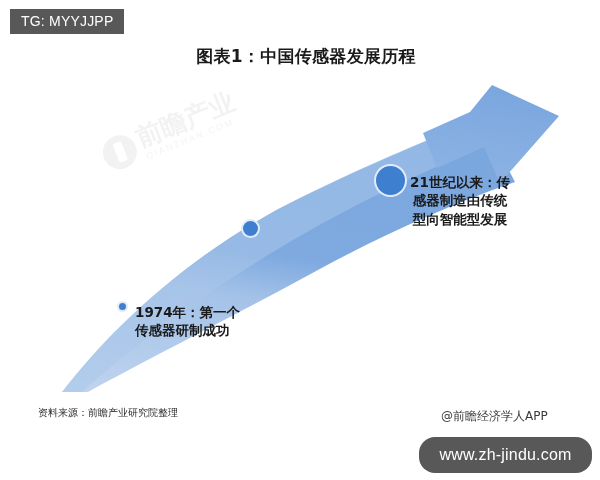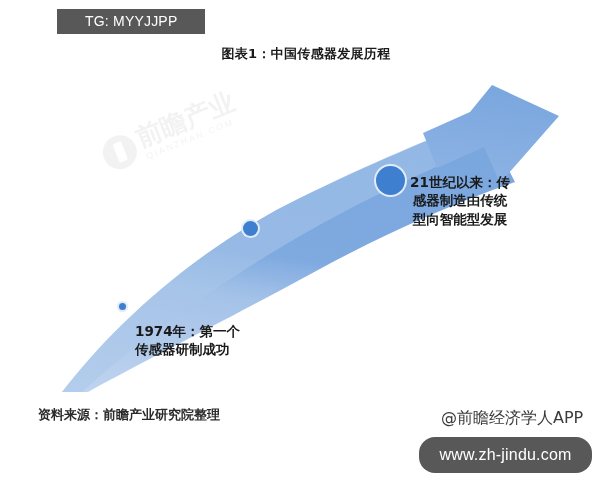--- a/index.html
+++ b/index.html
@@ -18,38 +18,37 @@
     overflow: hidden;
   }
 
   
   .tg-badge {
     position: absolute;
     left: 10px;
     top: 9px;
     height: 25px;
     line-height: 25px;
-    padding: 0 28px;
+    padding: 0 11px;
     background: #585858;
     color: #ffffff;
     font-size: 14px;
     font-family: "Liberation Sans", sans-serif;
     letter-spacing: 0.2px;
     white-space: nowrap;
-    margin-left: 47px;
   }
 
   
   .chart-title {
     position: absolute;
     left: 0;
     top: 45px;
     width: 600px;
     text-align: center;
-    font-size: 13px;
+    font-size: 17px;
     font-weight: bold;
     color: #1a1a1a;
     font-family: "DejaVu Sans", sans-serif;
     letter-spacing: 0.3px;
     padding-left: 12px;
     box-sizing: border-box;
   }
 
   
   .graphic {
@@ -125,40 +124,39 @@
 
   
   .ms-label {
     position: absolute;
     font-size: 13.5px;
     font-weight: bold;
     color: #1a1a1a;
     line-height: 1.36;
     font-family: "DejaVu Sans", sans-serif;
   }
-  .ms-1 { left: 135px; top: 303px; width: 115px; margin-top: 19px; }
+  .ms-1 { left: 135px; top: 303px; width: 115px; }
   .ms-2 { left: 259px; top: 222px; width: 104px; }
   .ms-3 { left: 410px; top: 173px; width: 100px; text-align: center; }
 
   
   .source-note {
     position: absolute;
     left: 38px;
     top: 406px;
-    font-size: 13px;
+    font-size: 10px;
     color: #2a2a2a;
     font-family: "DejaVu Sans", sans-serif;
     white-space: nowrap;
-    font-weight: bold;
   }
   .app-note {
     position: absolute;
     left: 441px;
     top: 408px;
-    font-size: 16px;
+    font-size: 12px;
     color: #3a3a3a;
     font-family: "DejaVu Sans", sans-serif;
     white-space: nowrap;
     text-align: center;
   }
 
   
   .url-badge {
     position: absolute;
     left: 419px;

